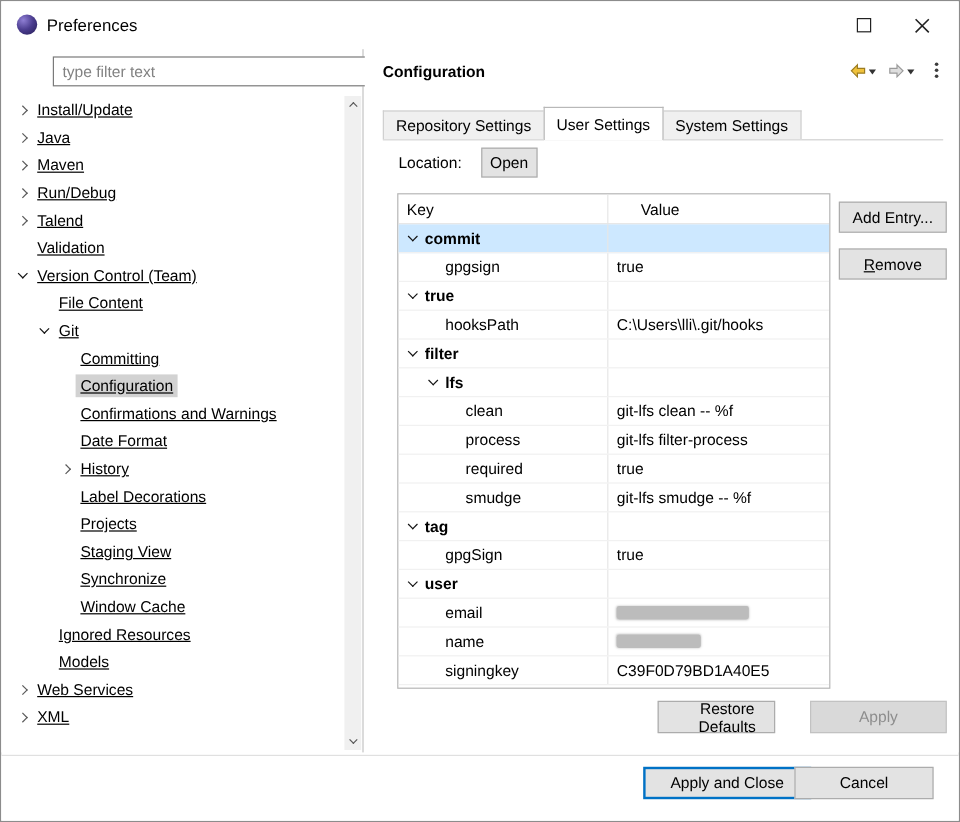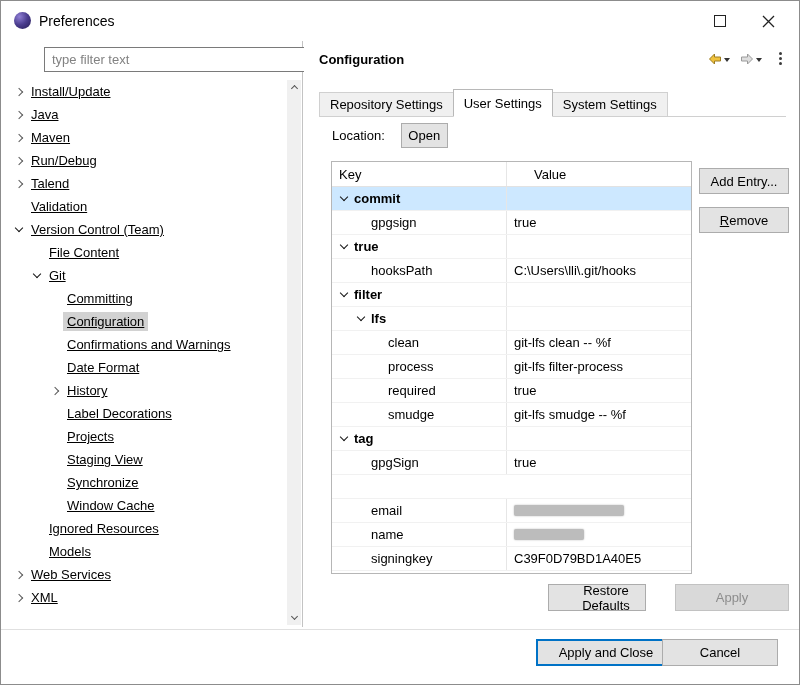--- a/index.html
+++ b/index.html
@@ -363,20 +363,24 @@
             <div class="cell vcell"></div>
           </div>
           <div class="trow">
             <div class="cell kcell" style="padding-left: 21px;">
               <span class="chev none"></span>
               <span class="key-label">gpgSign</span>
             </div>
             <div class="cell vcell">true</div>
           </div>
           <div class="trow">
+            <div class="cell kcell" style="padding-left: 4px;">
+              <span class="chev expanded"></span>
+              <span class="key-label bold">user</span>
+            </div>
             <div class="cell vcell"></div>
           </div>
           <div class="trow">
             <div class="cell kcell" style="padding-left: 21px;">
               <span class="chev none"></span>
               <span class="key-label">email</span>
             </div>
             <div class="cell vcell">
               <span class="redacted" style="width: 110px;"></span>
             </div>

